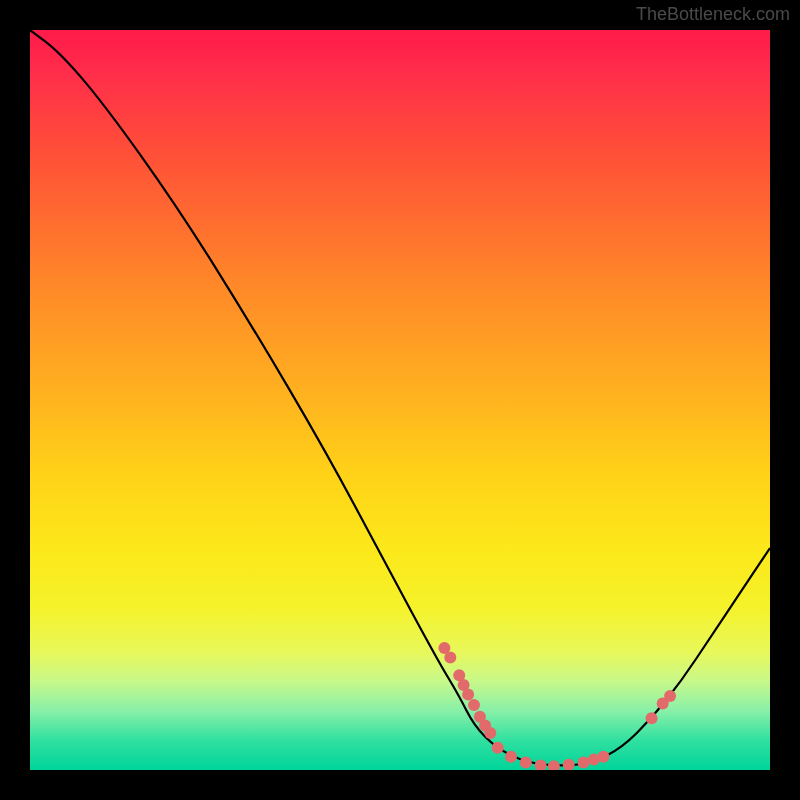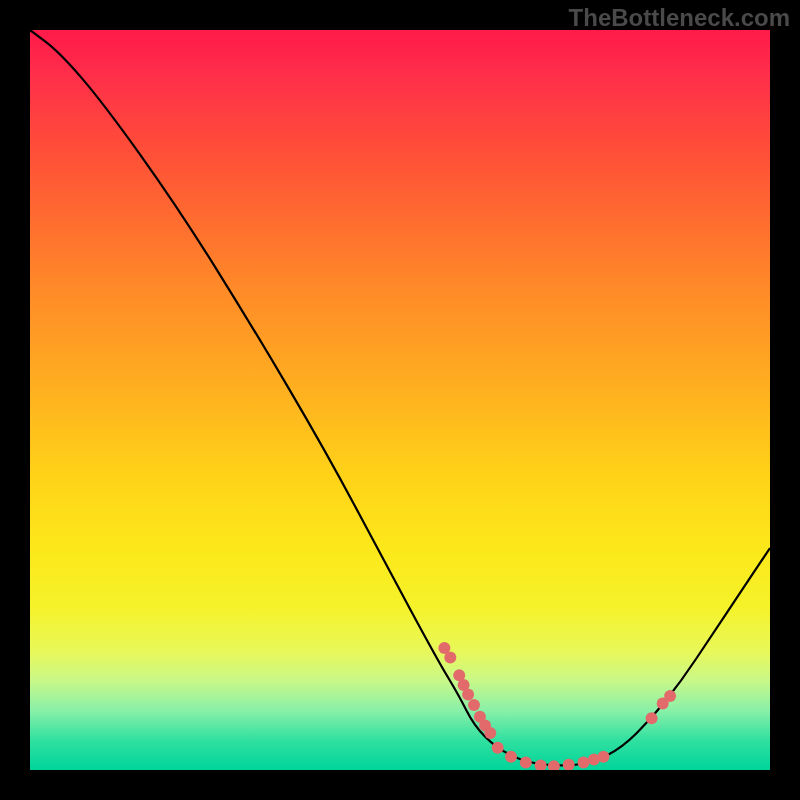--- a/index.html
+++ b/index.html
@@ -9,22 +9,22 @@
     background: #000;
     position: relative;
     font-family: Arial, sans-serif;
     overflow: hidden;
   }
   .watermark {
     position: absolute;
     top: 4px;
     right: 10px;
     color: #4a4a4a;
-    font-size: 24px;
-    font-weight: bold;
+    font-size: 18px;
+    font-weight: normal;
     z-index: 10;
   }
   .plot-area {
     position: absolute;
     left: 30px;
     top: 30px;
     width: 740px;
     height: 740px;
     overflow: hidden;
   }

